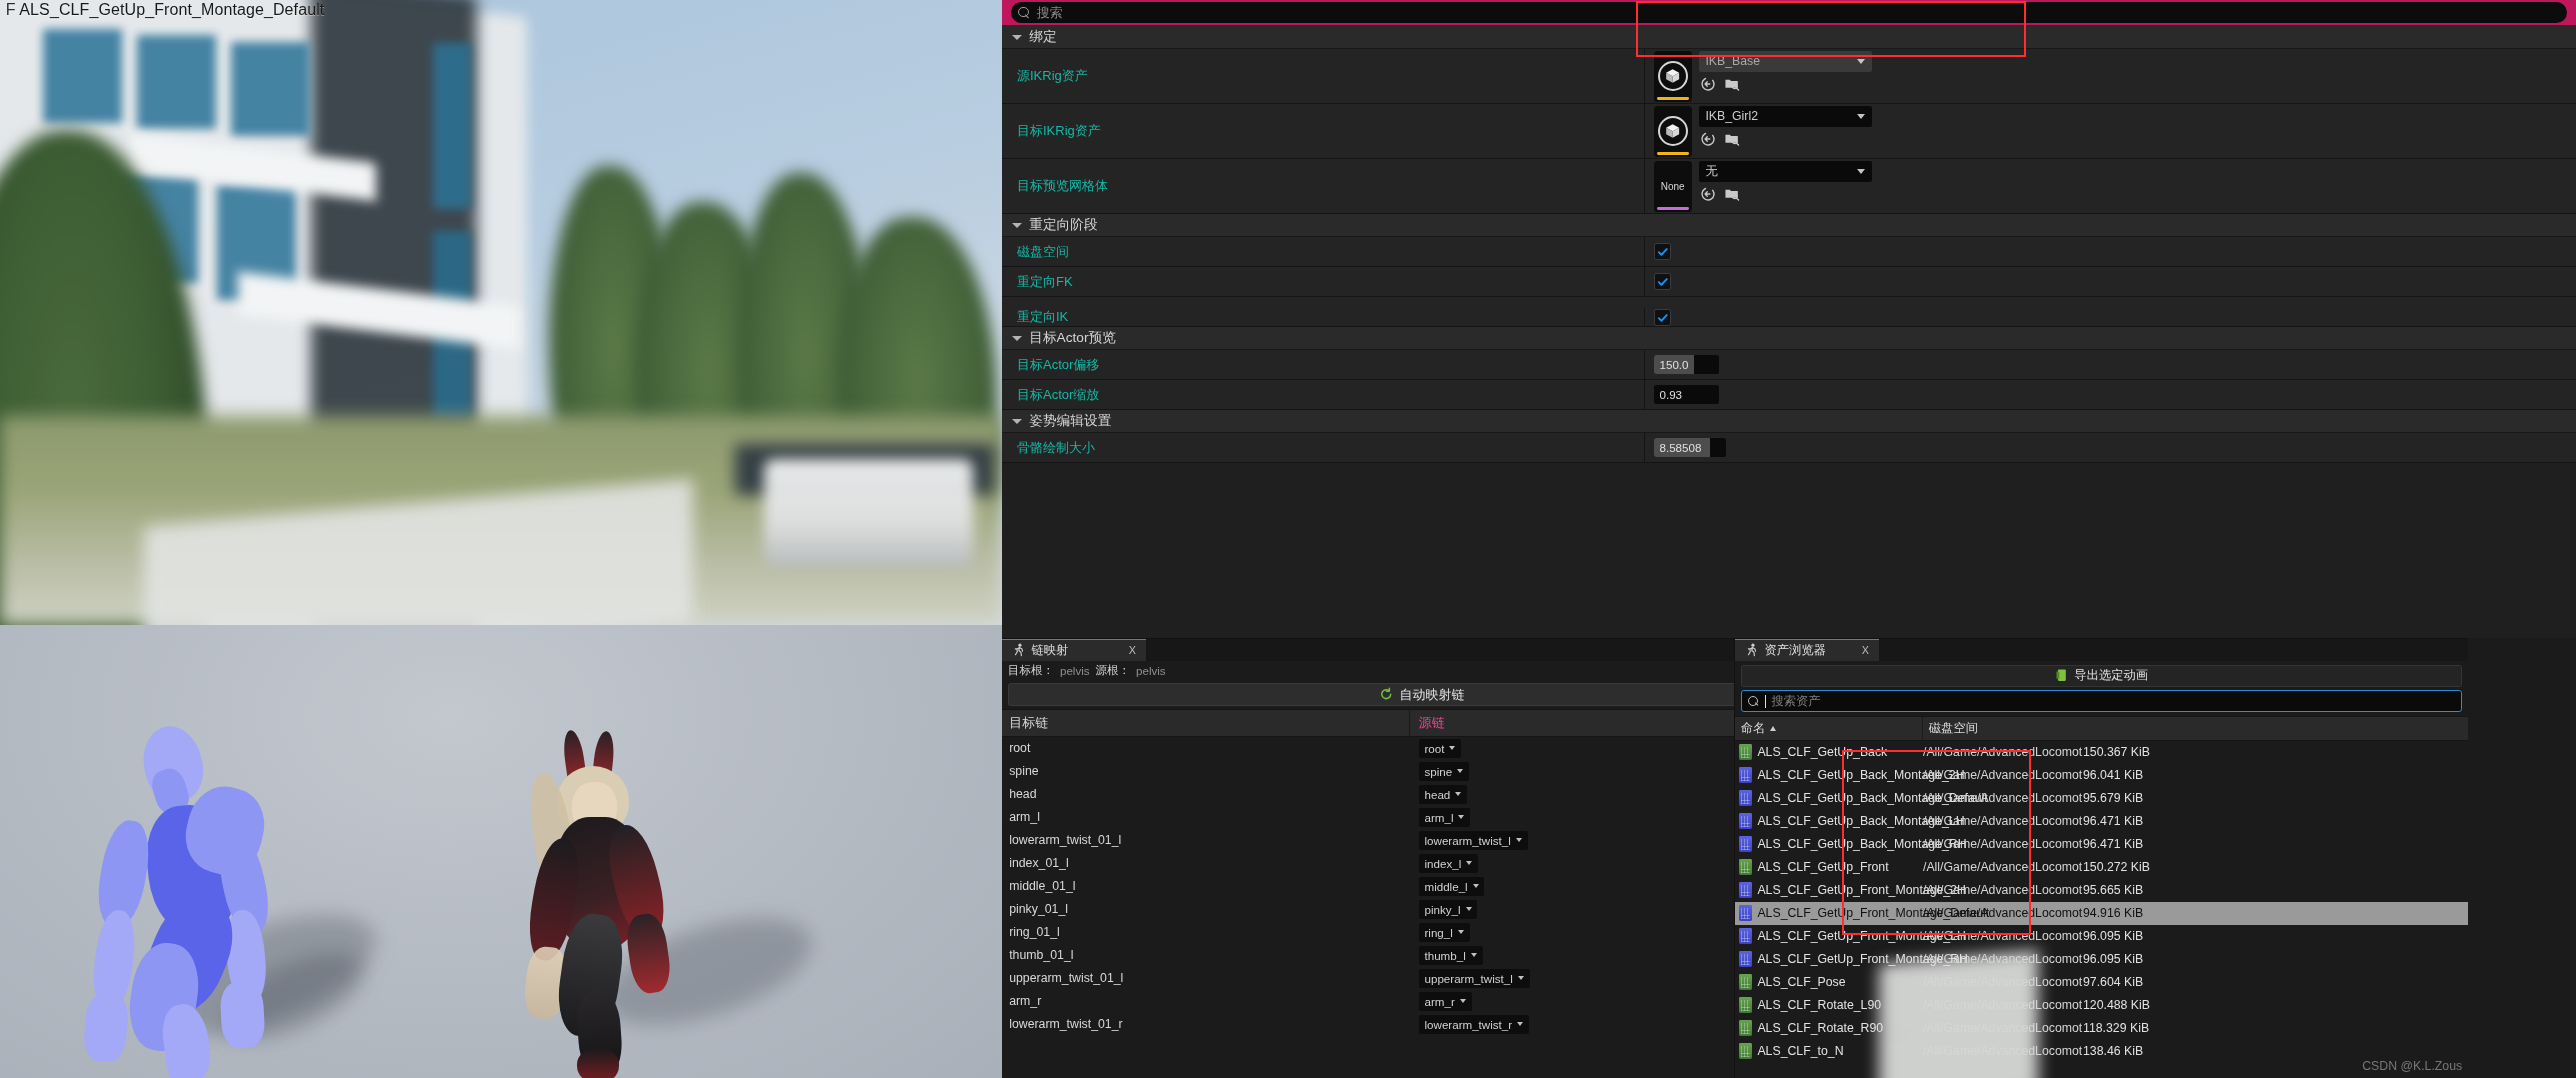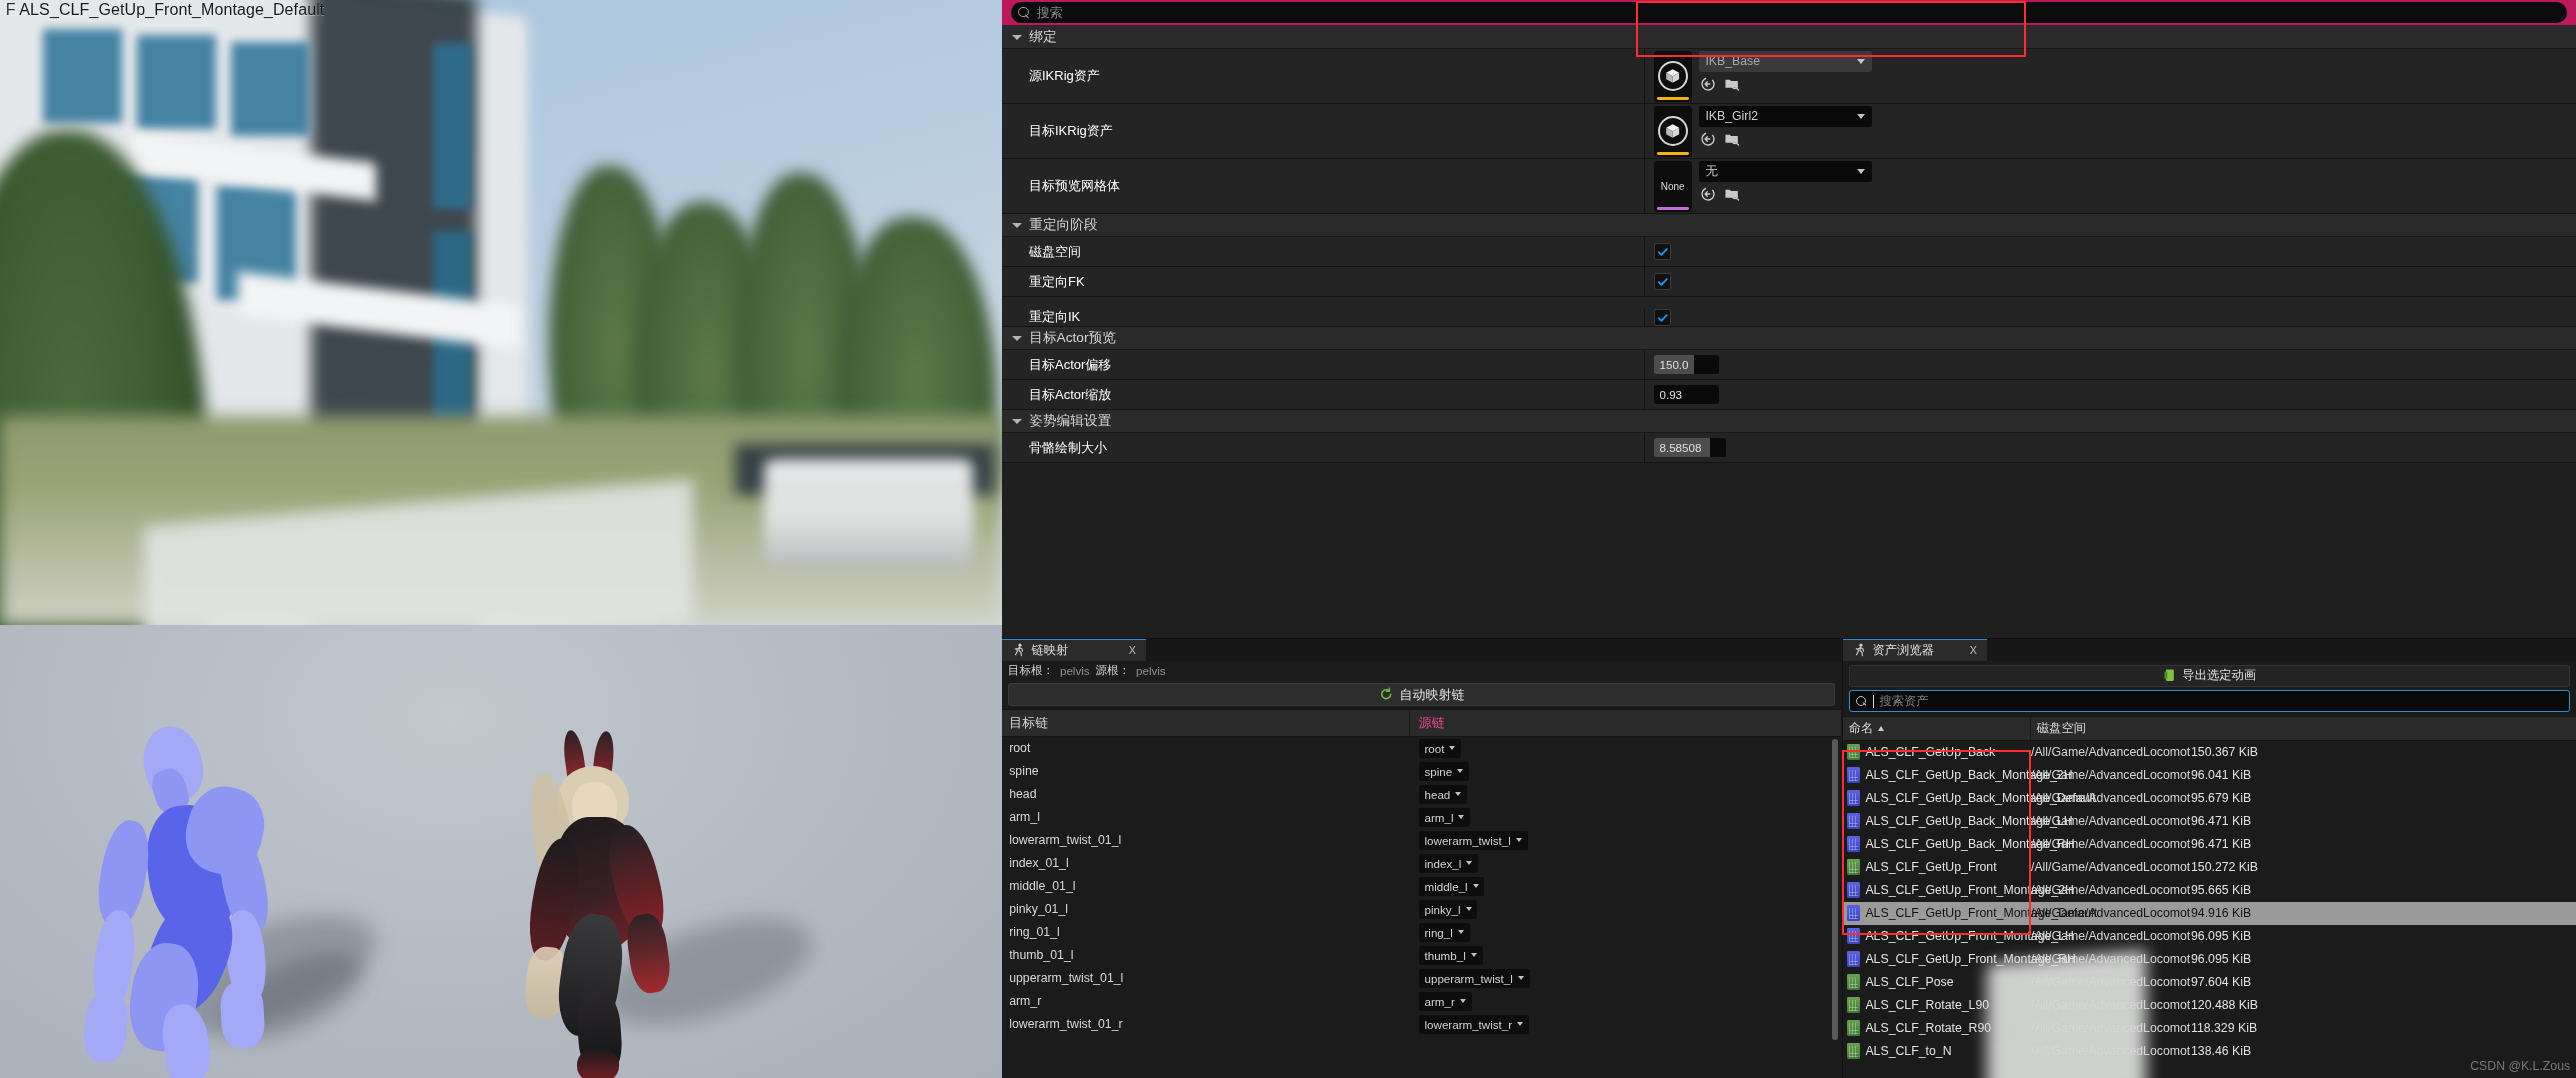--- a/index.html
+++ b/index.html
@@ -86,21 +86,21 @@
       font-family:"Liberation Sans",sans-serif; width:100%; }
   .search-pill input::placeholder { color:#8b8b8b; }
 
   .cat-hdr { height:23px; background:#2a2a2a; display:flex; align-items:center; gap:7.2px; padding-left:10px;
       border-bottom:0.7px solid #181818; }
   .tri { width:0;height:0;border-left:5px solid transparent;border-right:5px solid transparent;
       border-top:5.8px solid #b4b4b4; }
   .cat-hdr .lbl { font-size:13.7px; color:#d6d6d6; }
 
   .prow { display:flex; border-bottom:0.7px solid #141414; background:#242424; }
-  .prow > .pl { width:643px; display:flex; align-items:center; padding-left:27px; font-size:13px; color:#ffffff;
+  .prow > .pl { width:643px; display:flex; align-items:center; padding-left:15px; font-size:13px; color:#14b8a6;
       border-right:0.7px solid #141414; }
   .prow > .pr { flex:1; display:flex; align-items:center; padding-left:8.7px; position:relative; }
 
   .asset-cell { display:flex; align-items:flex-start; gap:7.2px; padding:5.8px 0 5.8px 0; }
   .thumb { width:38px; height:51px; background:#0d0d0d; border-radius:3.6px; position:relative;
       display:flex; align-items:center; justify-content:center; overflow:hidden; }
   .thumb .ubar { position:absolute; left:2.9px; right:2.9px; bottom:1.4px; height:2.9px; border-radius:1.4px; }
   .thumb-none { color:#d8d8d8; font-size:10px; }
   .cube-ic { width:30px; height:30px; border-radius:50%; border:2.2px solid #d5d5d5;
       display:flex; align-items:center; justify-content:center; }
@@ -155,21 +155,21 @@
   .crow .t { width:408px; padding-left:7.2px; font-size:12.3px; color:#d9d9d9; }
   .crow .s { flex:1; padding-left:8.7px; }
   .sbtn { display:inline-flex; align-items:center; gap:5px; height:19px; padding:0 5.8px; background:#0d0d0d;
       border-radius:2.2px; font-size:11.6px; color:#d2d2d2; }
   .sbtn .cv { width:0;height:0;border-left:3.6px solid transparent;border-right:3.6px solid transparent;
       border-top:4.3px solid #c0c0c0; }
   .cscroll { position:absolute; right:2.9px; top:2.9px; width:6.5px; bottom:2.9px; }
   .cscroll .thumb2 { position:absolute; left:0; width:6.5px; top:0; height:96%; background:#5a5a5a; border-radius:3.6px; }
 
   
-  .browser { position:absolute; left:1842px; top:638px; width:734px; height:441px; background:#1b1b1b;
+  .browser { position:absolute; left:1734px; top:638px; width:734px; height:441px; background:#1b1b1b;
       border-top:0.7px solid #111; border-left:0.7px solid #111; }
   .exp-btn { margin:4.3px 5.8px 3.6px 5.8px; height:21.7px; background:#242424; border:0.7px solid #343434; border-radius:2.2px;
       display:flex; align-items:center; justify-content:center; gap:6.5px; }
   .exp-btn .lbl { font-size:12.3px; color:#e2e2e2; }
   .asearch { margin:2.2px 5.8px 4.3px 5.8px; height:21.7px; background:#0a0a0a; border:1.4px solid #2b8fd6; border-radius:2.9px;
       display:flex; align-items:center; gap:5.8px; padding:0 6.5px; }
   .asearch .mag2 { width:10.8px; height:10.8px; position:relative; flex:none; }
   .asearch .mag2::before { content:""; position:absolute; left:0; top:0; width:8px; height:8px;
       border:1.4px solid #bdbdbd; border-radius:50%; }
   .asearch .mag2::after { content:""; position:absolute; left:6.5px; top:6.5px; width:4.3px; height:1.4px;

